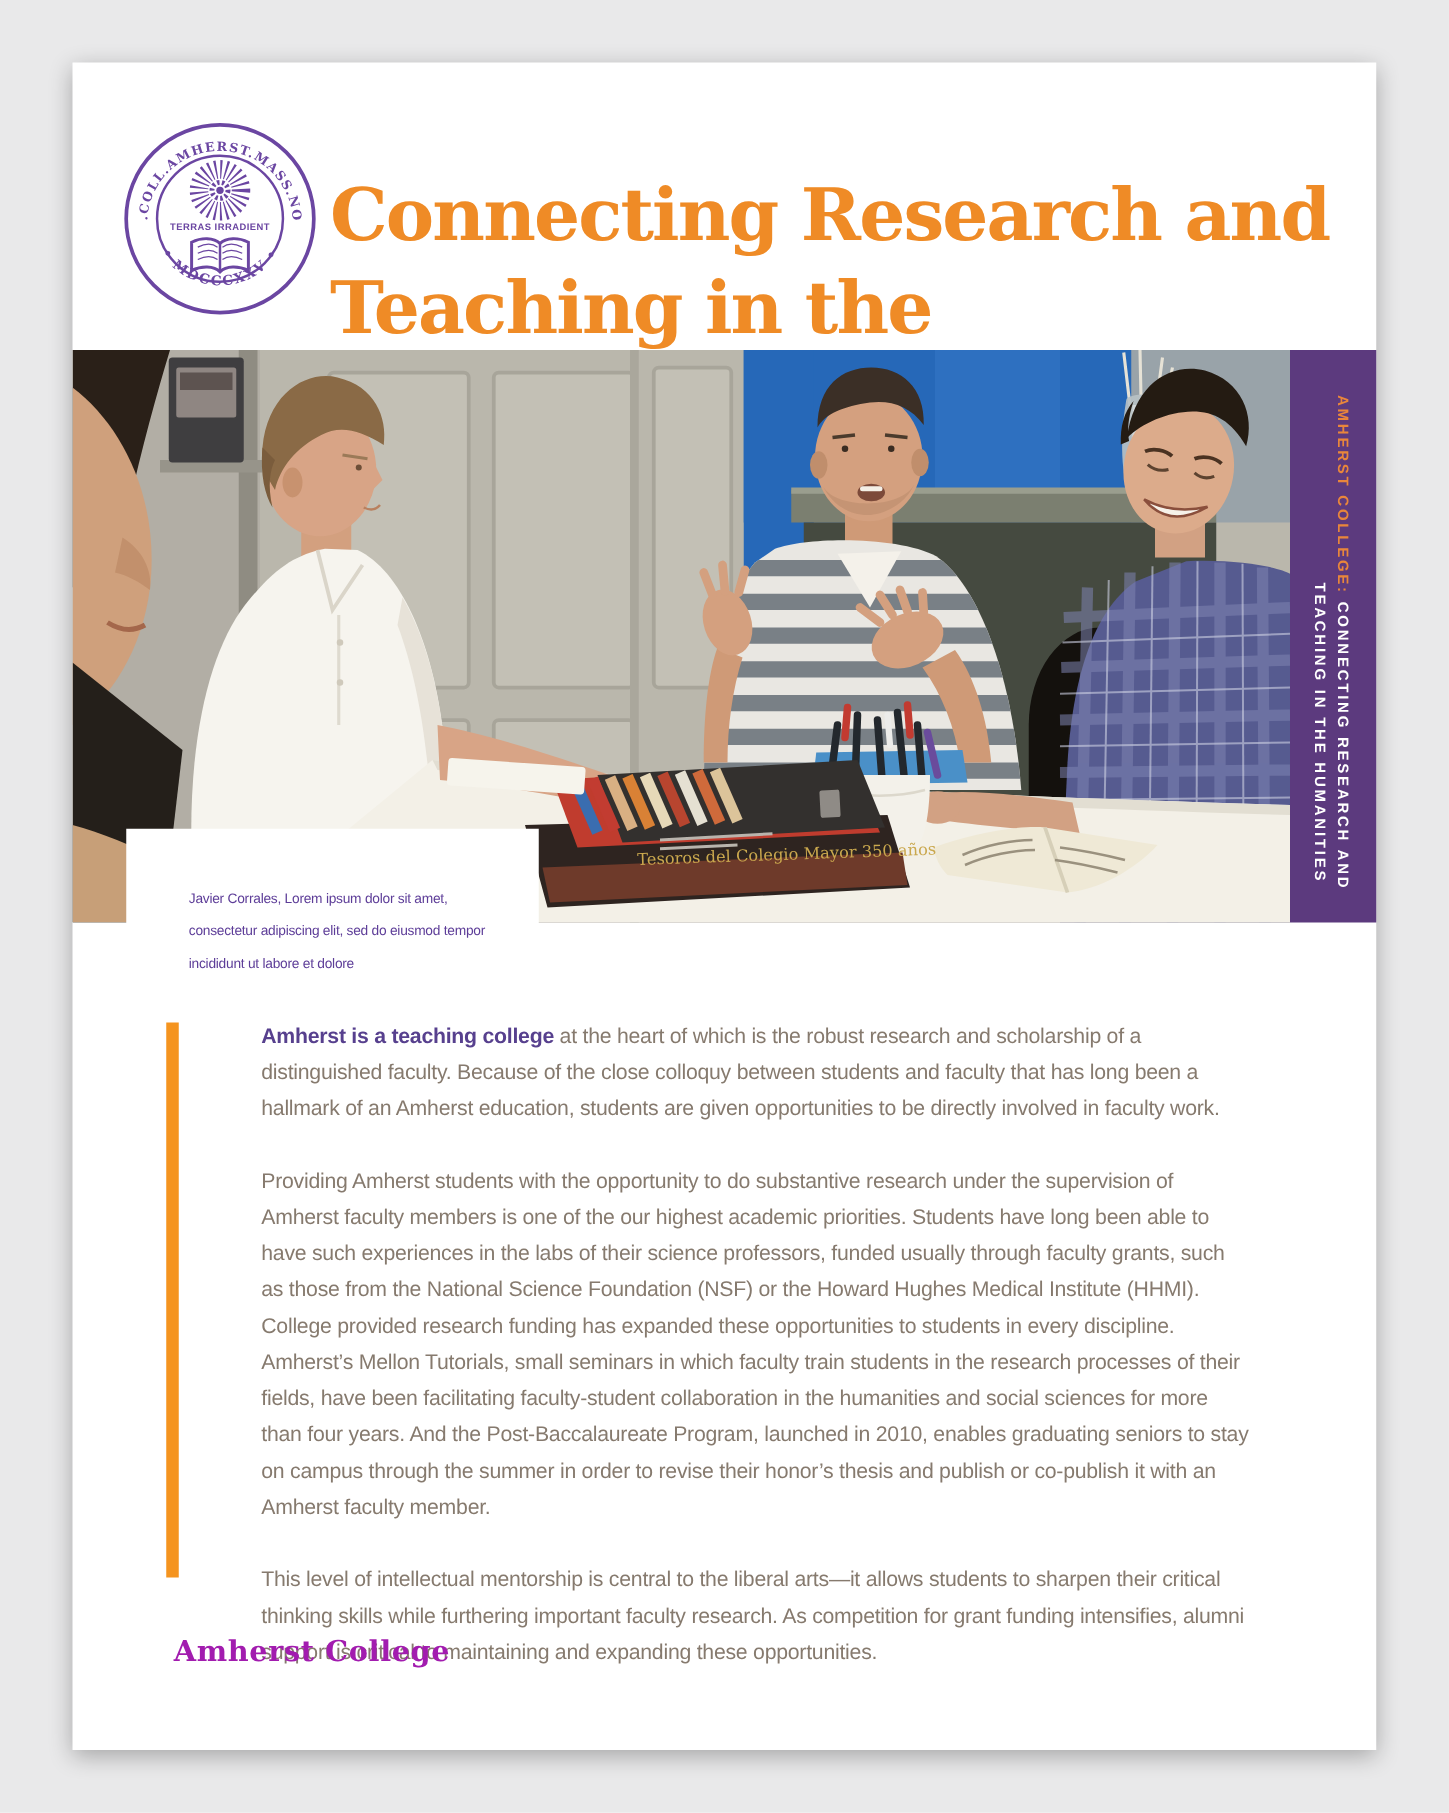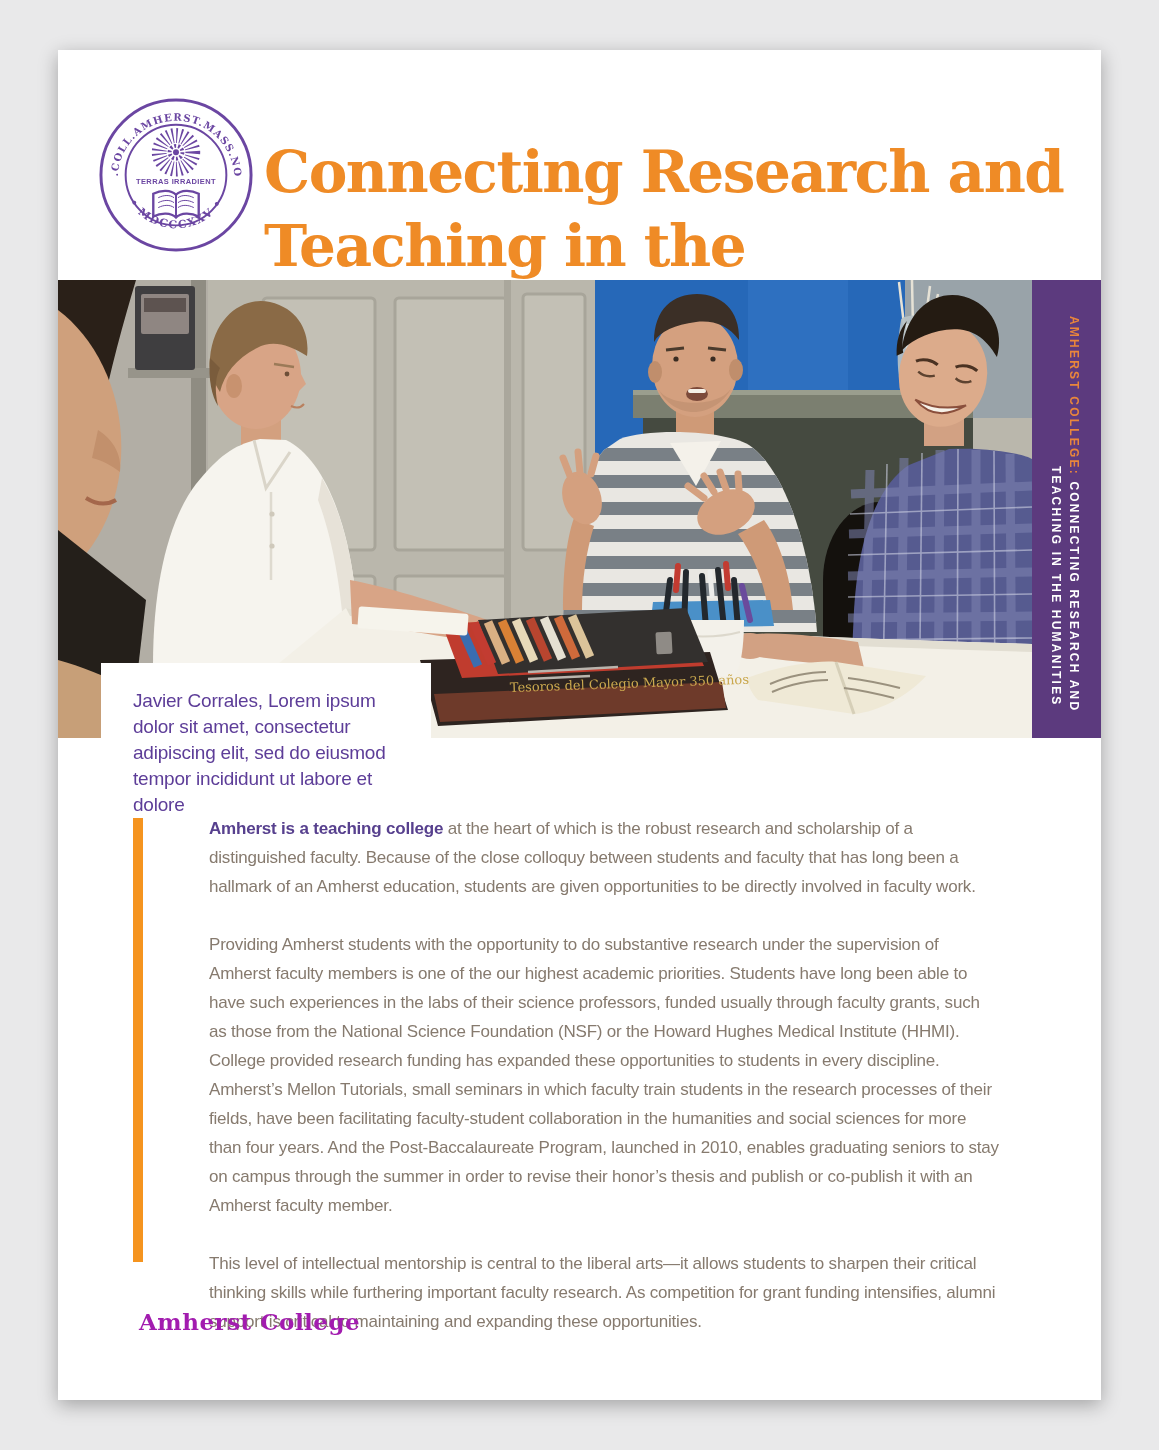--- a/index.html
+++ b/index.html
@@ -8,21 +8,21 @@
              box-shadow:0 5px 18px rgba(0,0,0,.30);}
   
   .seal{position:absolute;left:39px;top:46px;width:158px;height:158px;}
   .page-title{position:absolute;left:206px;top:46px;width:810px;color:#ef8b26;
               font-family:"DejaVu Serif",serif;font-weight:bold;font-size:58px;line-height:74px;
               letter-spacing:-1.5px;}
   
   .photo-wrap{position:absolute;left:0;top:230px;width:974px;height:458px;overflow:hidden;background:#b9b6ab;}
   .caption-box{position:absolute;left:43px;top:613px;width:330px;height:96px;background:#ffffff;
                padding:25px 22px 0 32px;box-sizing:border-box;z-index:5;}
-  .caption-box p{margin:0;color:#5d3d98;font-size:19px;line-height:26px;letter-spacing:-0.2px;}
+  .caption-box p{margin:18px;color:#5d3d98;font-size:11px;line-height:26px;letter-spacing:-0.2px;}
   .side-rail{position:absolute;left:974px;top:230px;width:69px;height:458px;background:#5c3a7e;overflow:hidden;}
   .rail-text{position:absolute;left:51px;top:36px;width:430px;transform:rotate(90deg);
              transform-origin:0 0;white-space:nowrap;}
   .rail-text p{margin:0;font-size:12px;line-height:18px;font-weight:bold;letter-spacing:2.2px;
                color:#ffffff;padding-left:150px;text-indent:-150px;}
   .rail-label{color:#e9863b;}
   
   .accent-bar{position:absolute;left:75px;top:768px;width:10px;height:444px;background:#f5941f;}
   .copy{position:absolute;left:151px;top:764px;width:806px;}
   .copy p{margin:0 16px 29px 0;color:#867a6e;font-size:17px;line-height:29px;letter-spacing:-0.2px;}

